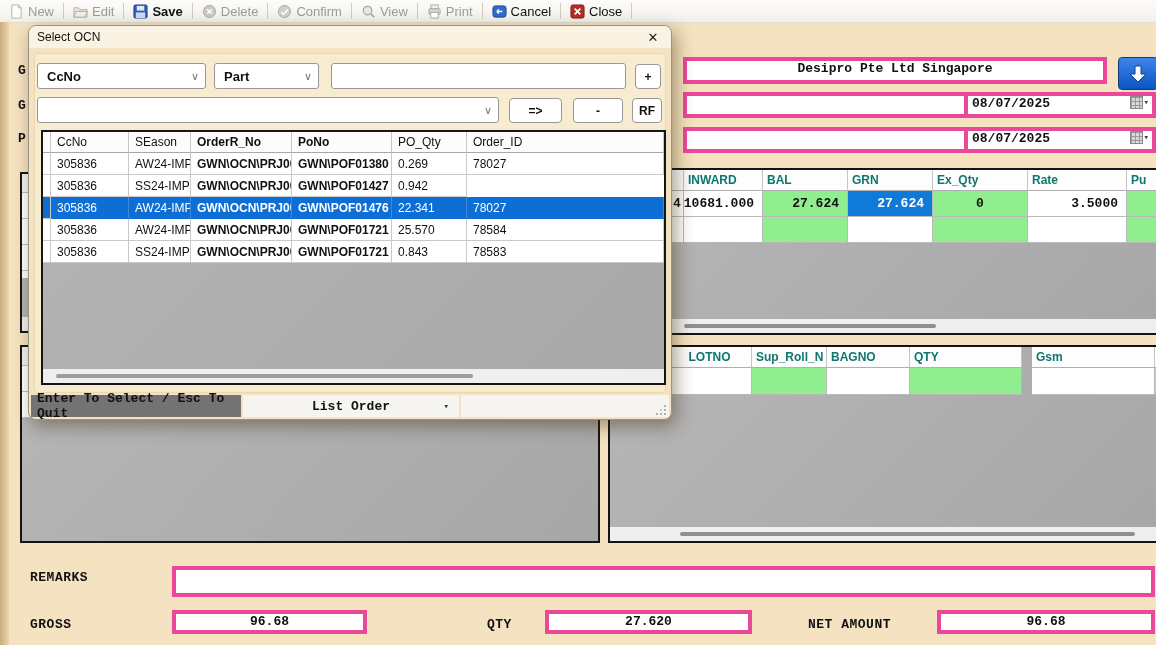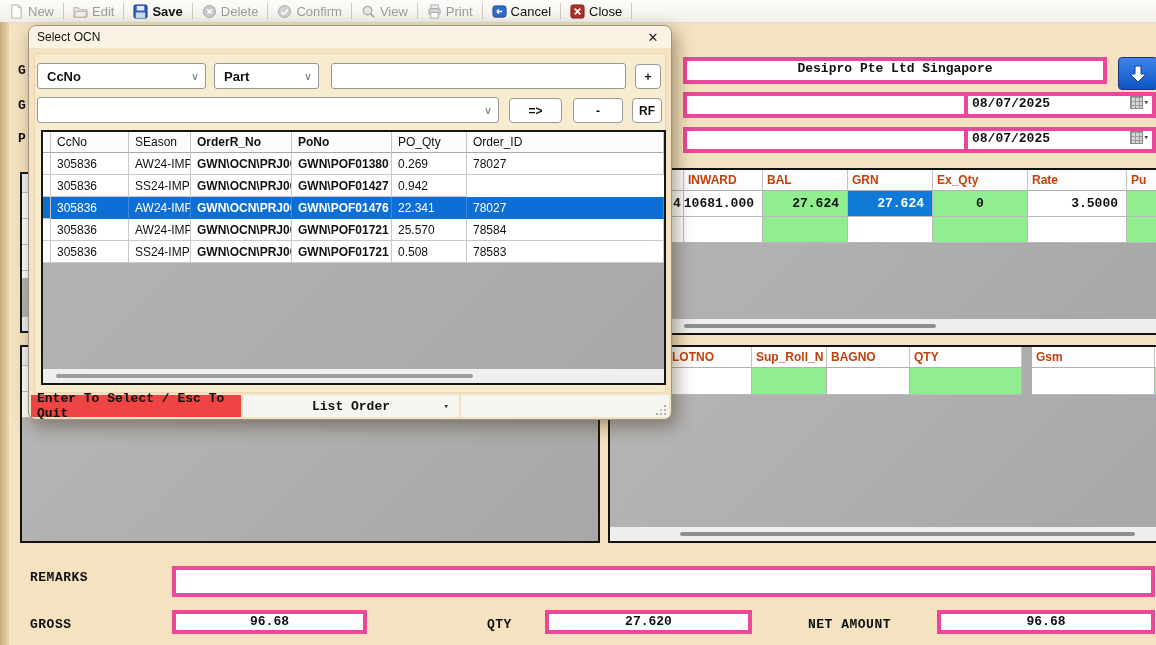--- a/index.html
+++ b/index.html
@@ -27,21 +27,21 @@
          background-size:4px 4px;}
   .ddarrow{font-size:9px;color:#444;}
   .bluebtn{position:absolute;left:1118px;top:57px;width:38px;height:31px;border:1px solid #123a7a;
            border-radius:4px;background:linear-gradient(#4b8bे5,#0b55c4);
            background:linear-gradient(#3f84ea,#0b55c4);display:flex;align-items:center;justify-content:center;}
   
   .bgrid{position:absolute;border:2px solid #141414;box-sizing:border-box;
          background:linear-gradient(135deg,#b6b6b6,#a7a7a7);display:flex;flex-direction:column;overflow:hidden;}
   .brow{display:flex;flex:none;}
   .bh{box-sizing:border-box;border-right:1px solid #c4c4c4;border-bottom:1px solid #b0b0b0;
-      background:#fdfdfd;font:bold 12px "Liberation Sans",sans-serif;color:#c2410c;
+      background:#fdfdfd;font:bold 12px "Liberation Sans",sans-serif;color:#0f766e;
       padding:3px 4px 2px 4px;height:21px;}
   .bc{box-sizing:border-box;border-right:1px solid #b9b9b9;border-bottom:1px solid #b9b9b9;
       background:#fff;font:bold 13px "Liberation Mono",monospace;color:#111;
       display:flex;align-items:center;justify-content:flex-end;padding:0 8px 0 2px;}
   .bc.green{background:#90ee90;}
   .bc.blue{background:#107ad8;color:#fff;}
   .bgray{flex:1;}
   .hscroll{flex:none;height:14px;background:#efefef;position:relative;}
   .hthumb{position:absolute;top:5px;height:4px;background:#8f8f8f;border-radius:2px;}
   
@@ -78,21 +78,21 @@
       font:12px "Liberation Sans",sans-serif;color:#111;display:flex;align-items:center;
       padding-left:6px;overflow:hidden;white-space:nowrap;}
   .dind{box-sizing:border-box;width:8px;flex:none;border-right:1px solid #c9c9c9;border-bottom:1px solid #c9c9c9;background:#fff;}
   .drow.sel .dc{background:#0d6fd6;color:#fff;border-right-color:#3b8ade;border-bottom-color:#0d6fd6;}
   .drow.sel .dind{background:#0d6fd6;}
   .c0{width:78px;flex:none;} .c1{width:62px;flex:none;} .c2{width:101px;flex:none;font-weight:bold;}
   .c3{width:100px;flex:none;font-weight:bold;} .c4{width:75px;flex:none;} .c5{flex:1;}
   .dstatus{position:absolute;left:2px;bottom:2px;width:638px;height:22px;display:flex;gap:2px;}
   .dseg{height:22px;display:flex;align-items:center;box-sizing:border-box;
         font:bold 13px "Liberation Mono",monospace;color:#111;}
-  .seg-tan{background:#ef4444;}
+  .seg-tan{background:#737373;}
   .seg-lt{background:#f6f5f2;}
   .grip{margin-left:auto;margin-top:8px;margin-right:2px;}
   
   .g0{width:61px;flex:none;} .g1{width:13px;flex:none;} .g2{width:79px;flex:none;}
   .g3{width:85px;flex:none;} .g4{width:85px;flex:none;} .g5{width:95px;flex:none;}
   .g6{width:99px;flex:none;} .g7{flex:1;}
   
   .r0{width:142px;flex:none;} .r1{width:75px;flex:none;} .r2{width:83px;flex:none;}
   .r3{width:112px;flex:none;} .r4{width:123px;flex:none;margin-left:10px;} .r5{flex:1;}
   .ctr{justify-content:center;padding:0;}
@@ -262,21 +262,21 @@
       <div class="bc g7 green"></div>
     </div>
     <div class="bgray"></div>
     <div class="hscroll">
       <div class="hthumb" style="left:74px;width:252px;"></div>
     </div>
   </div>
 
   <div class="bgrid" style="left:608px;top:345px;width:556px;height:198px;">
     <div class="brow">
-      <div class="bh r0" style="padding-left:62px;">LOTNO</div>
+      <div class="bh r0" style="padding-left:62px;text-align:center;">LOTNO</div>
       <div class="bh r1">Sup_Roll_N</div>
       <div class="bh r2">BAGNO</div>
       <div class="bh r3">QTY</div>
       <div class="bh r4">Gsm</div>
       <div class="bh r5"></div>
     </div>
     <div class="brow" style="height:27px;">
       <div class="bc r0"></div>
       <div class="bc r1 green"></div>
       <div class="bc r2"></div>
@@ -388,21 +388,21 @@
         <div class="dc c3">GWN\POF01721</div>
         <div class="dc c4">25.570</div>
         <div class="dc c5">78584</div>
       </div>
       <div class="drow">
         <div class="dind"></div>
         <div class="dc c0">305836</div>
         <div class="dc c1">SS24-IMP ...</div>
         <div class="dc c2">GWN\OCN\PRJ00...</div>
         <div class="dc c3">GWN\POF01721</div>
-        <div class="dc c4">0.508</div>
+        <div class="dc c4">0.843</div>
         <div class="dc c5">78583</div>
       </div>
       <div class="bgray"></div>
       <div class="hscroll">
         <div class="hthumb" style="left:13px;width:417px;background:#9d9d9d;"></div>
       </div>
     </div>
 
     <div class="dstatus">
       <div class="dseg seg-tan" style="width:210px;padding-left:6px;">

